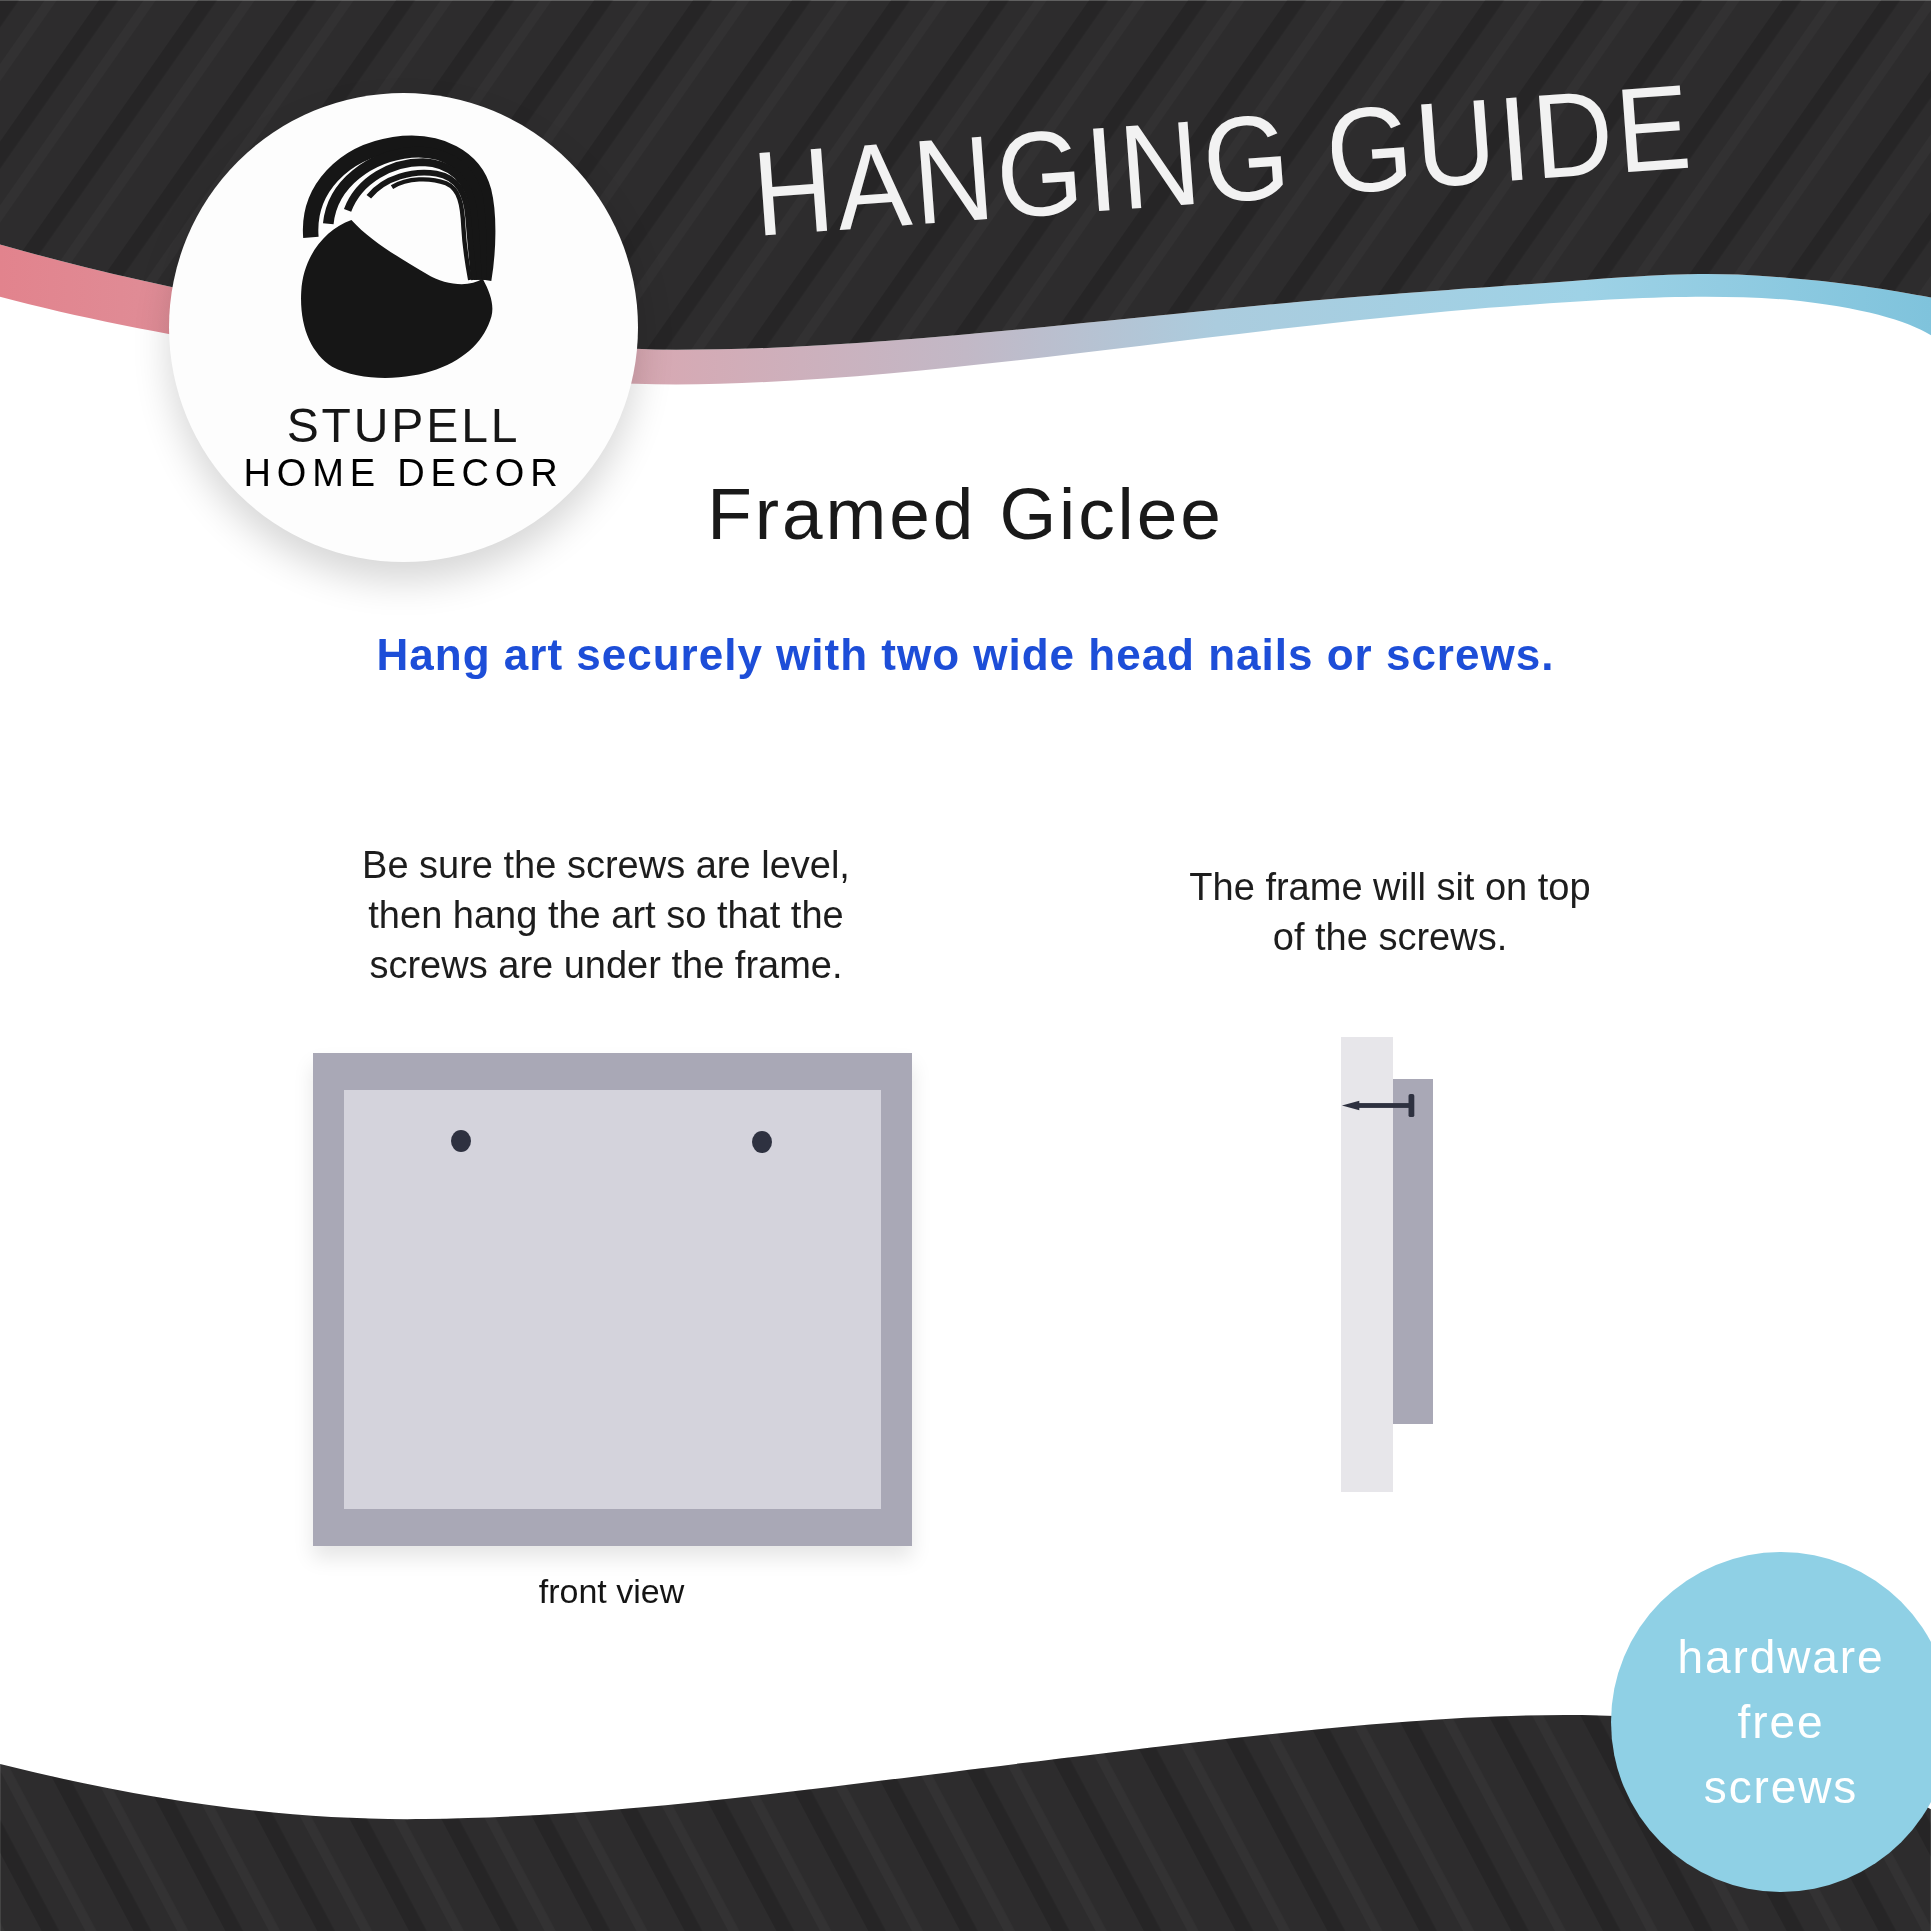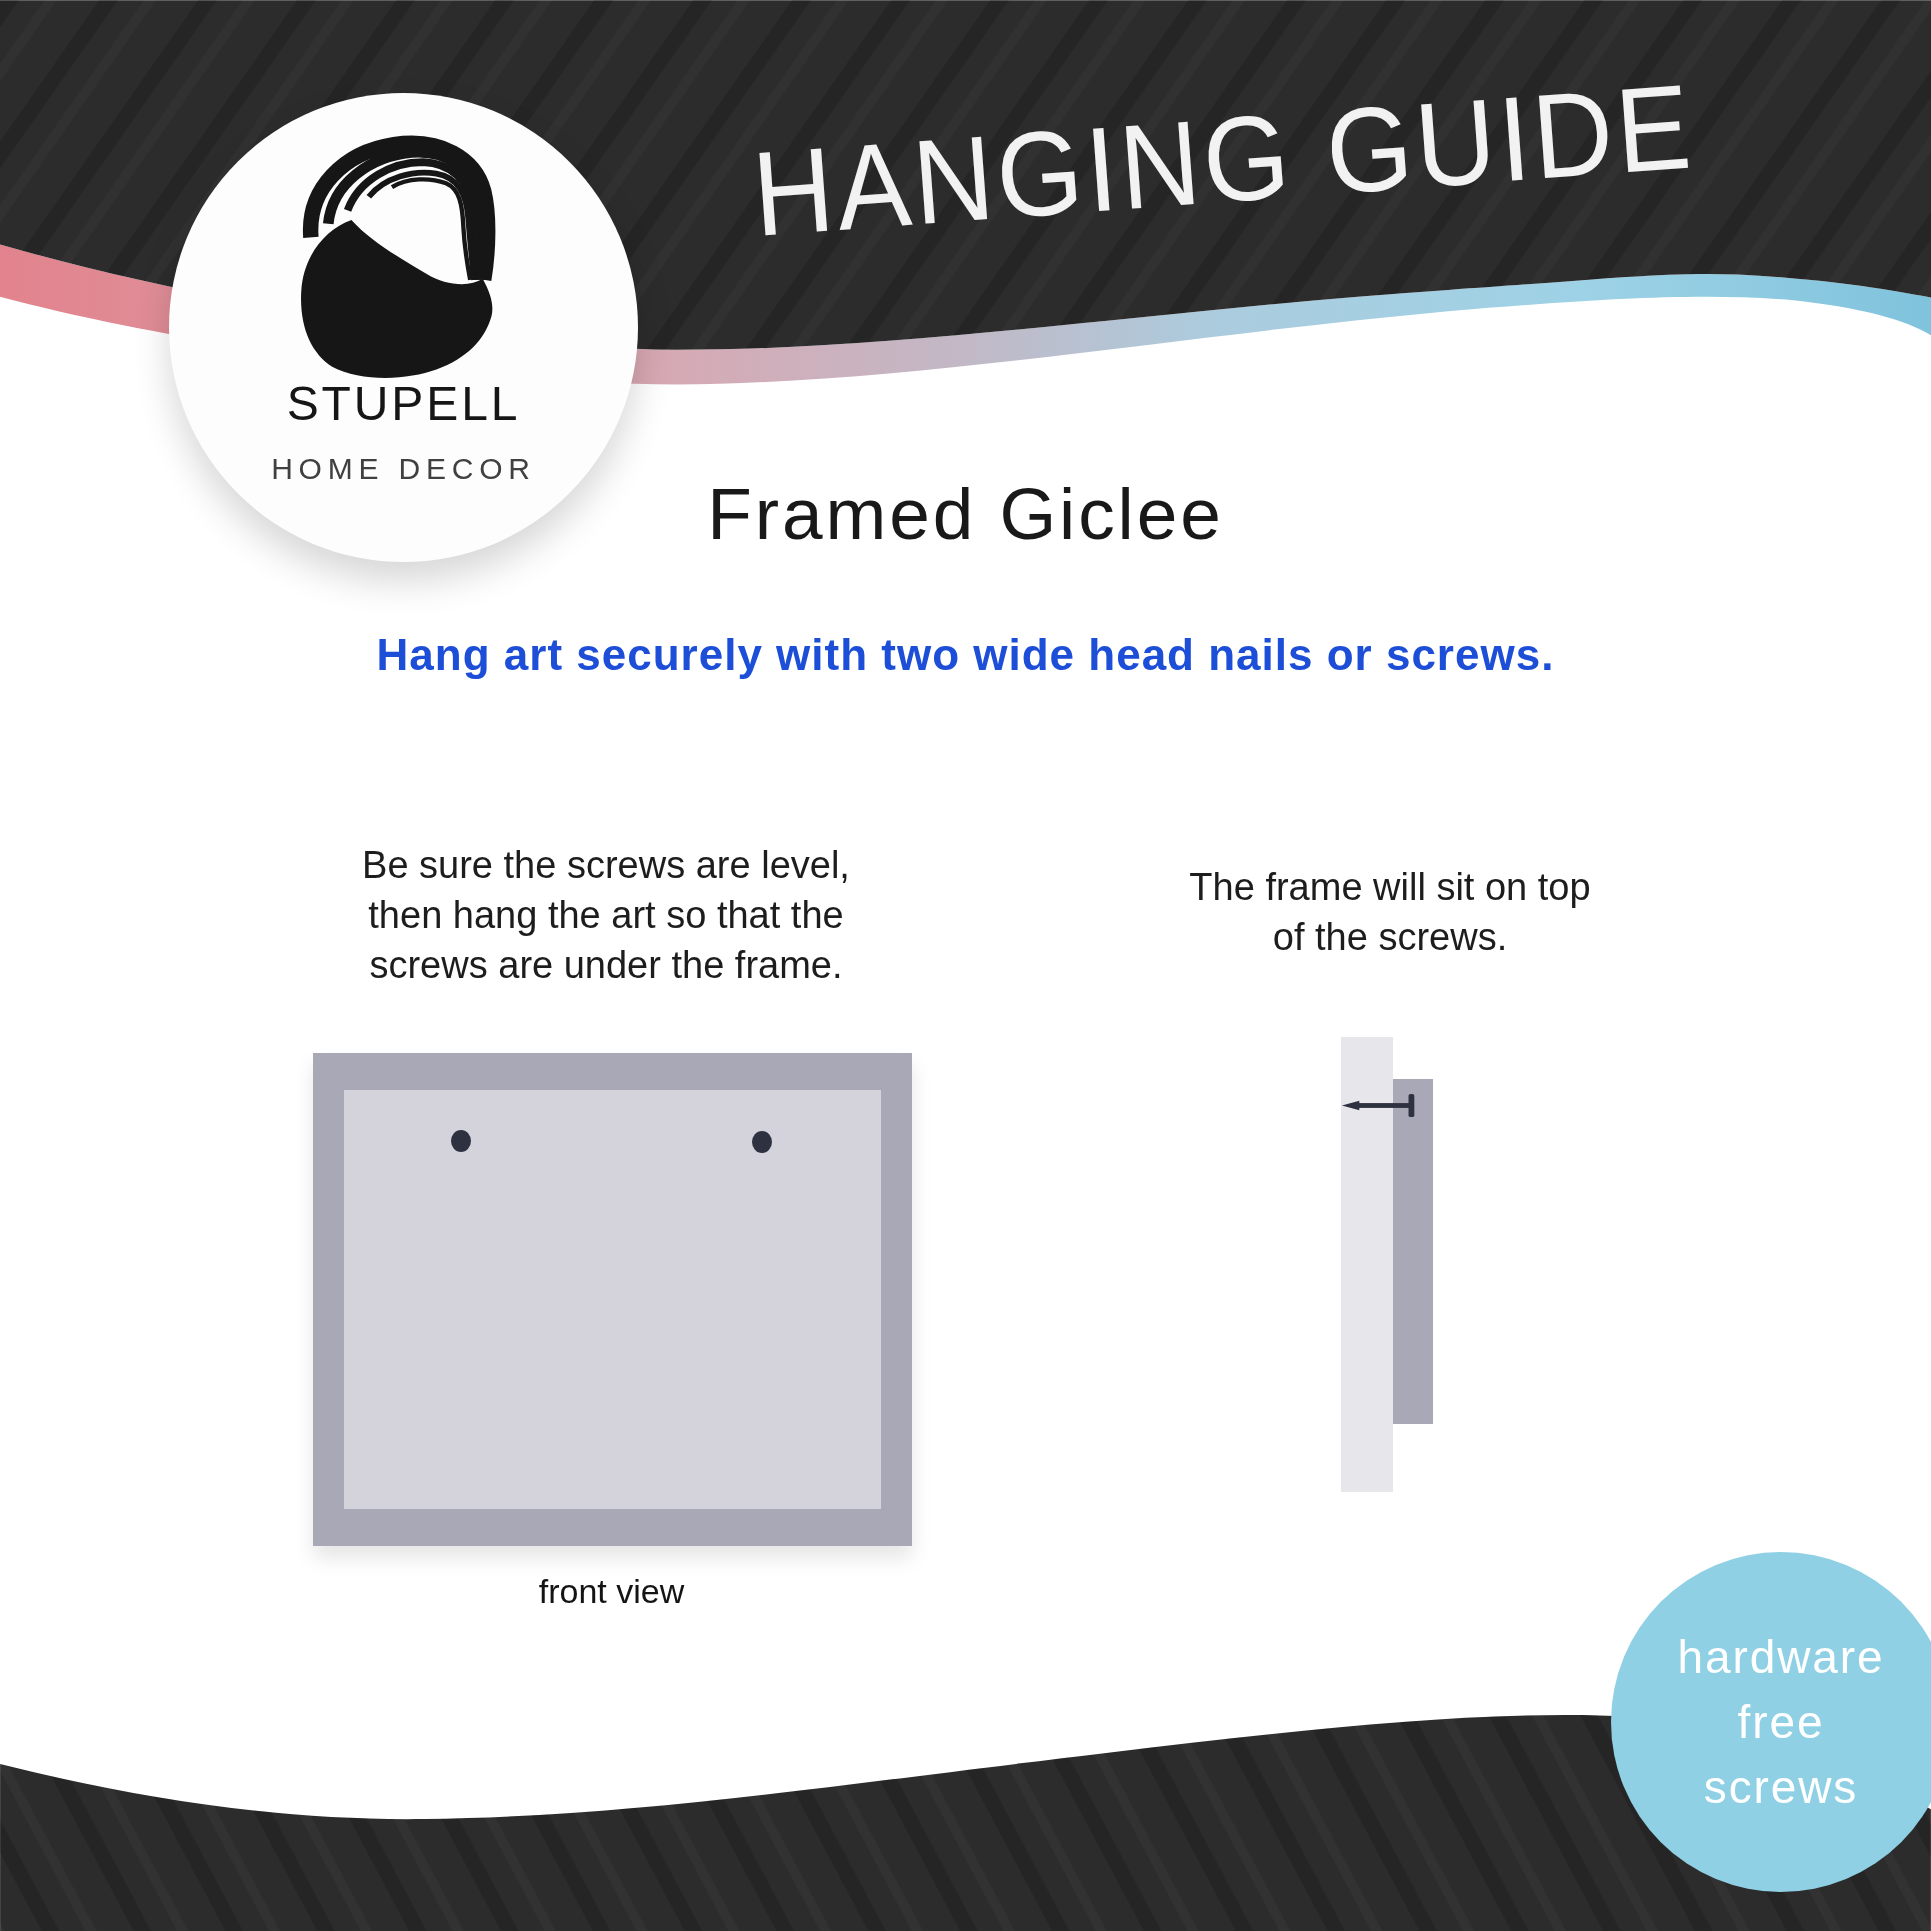--- a/index.html
+++ b/index.html
@@ -16,26 +16,26 @@
     transform:rotate(-4.2deg) scaleX(0.92);transform-origin:center;
     white-space:nowrap;
   }
   
   .logo-circle{
     position:absolute;left:169px;top:93px;width:469px;height:469px;border-radius:50%;
     background:#fdfdfd;box-shadow:0 19.3px 37px rgba(0,0,0,0.16);z-index:5;
   }
   .logo-circle svg{position:absolute;left:111px;top:42px;}
   .brand-name{
-    position:absolute;left:0;top:283px;width:100%;text-align:center;
+    position:absolute;left:0;top:305px;width:100%;text-align:center;
     font-size:48px;letter-spacing:2.9px;color:#161616;font-weight:400;
   }
   .brand-tagline{
     position:absolute;left:0;top:359px;width:100%;text-align:center;
-    font-size:30px;letter-spacing:5.8px;color:#404040;font-weight:400;
+    font-size:38px;letter-spacing:5.8px;color:#000000;font-weight:400;
   }
   
   .subtitle{
     position:absolute;left:0;right:0;top:460px;text-align:center;
     font-size:73px;letter-spacing:2.9px;font-weight:400;color:#191919;margin-top:12px;
   }
   .intro{
     position:absolute;left:0;right:0;top:630px;text-align:center;
     font-size:44px;font-weight:700;letter-spacing:1px;color:#1d4ed8;
   }

